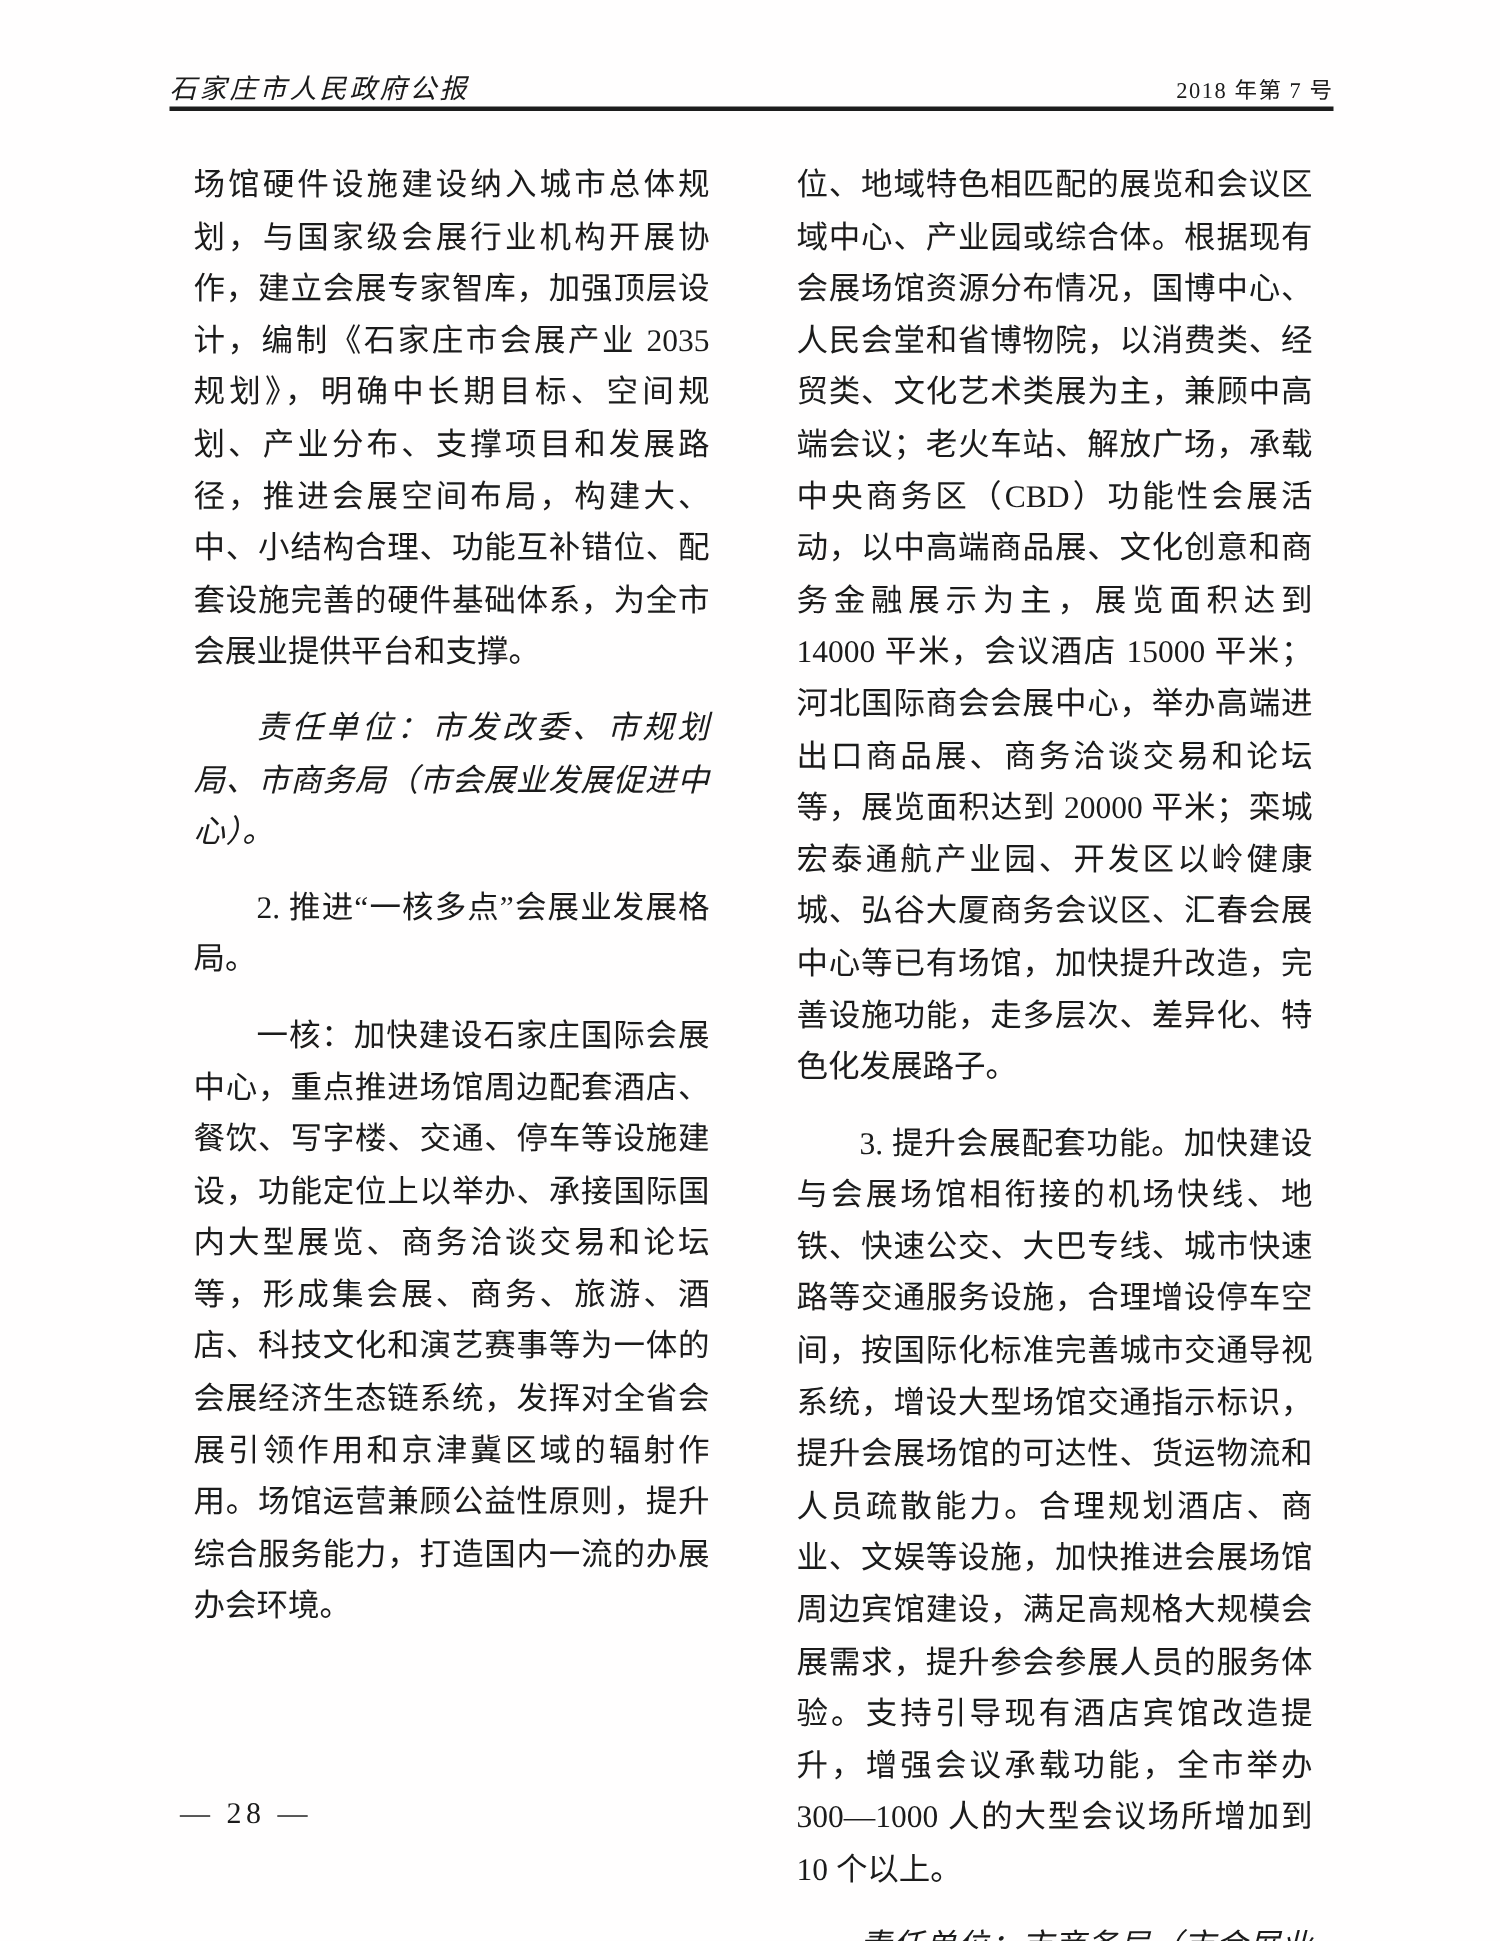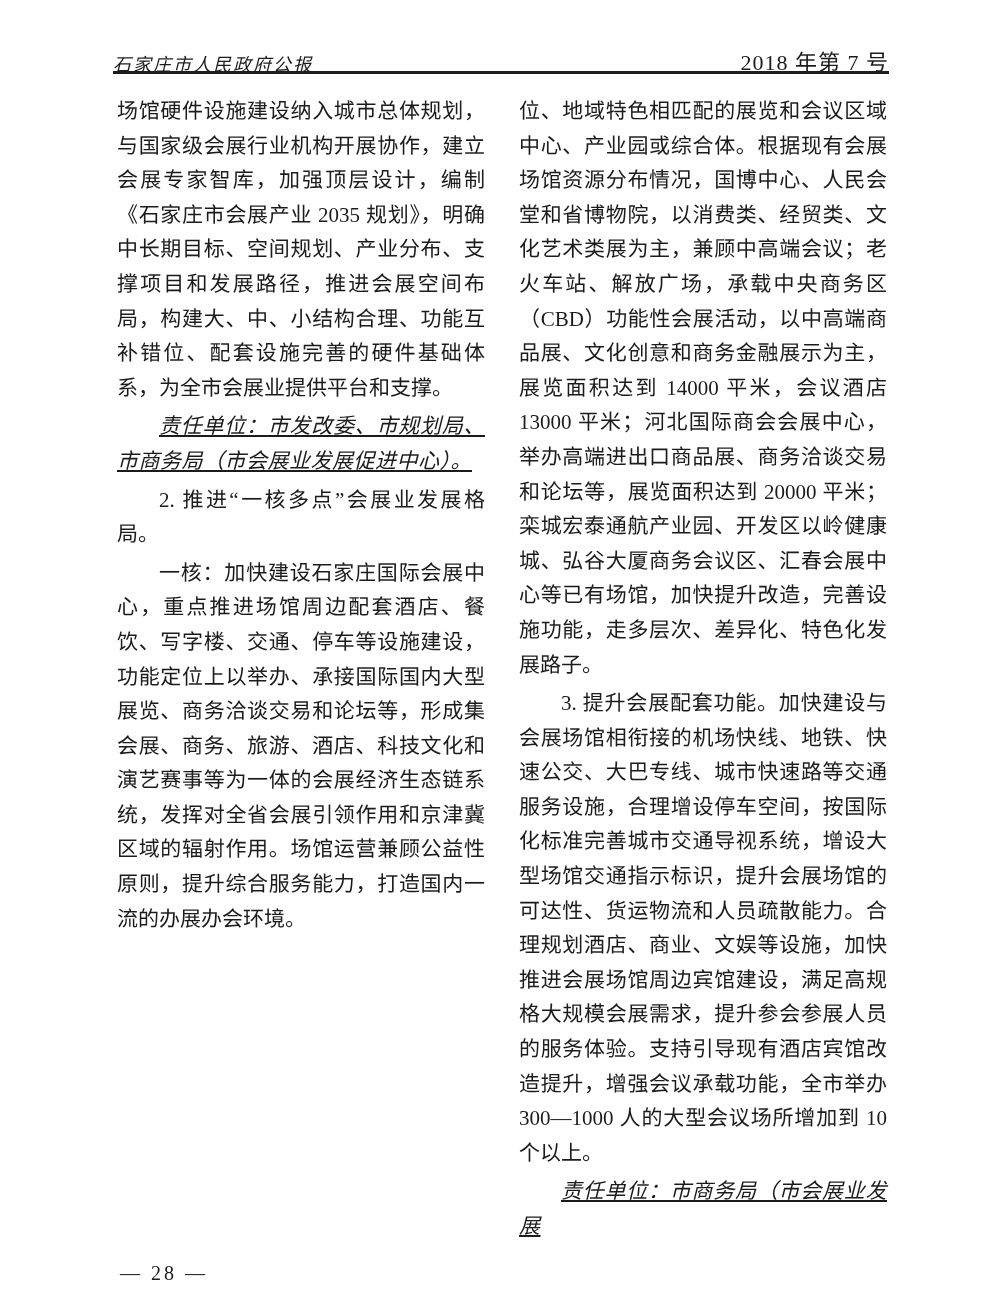--- a/index.html
+++ b/index.html
@@ -24,21 +24,21 @@
     display: flex;
     justify-content: space-between;
     align-items: flex-end;
   }
   .journal-title {
     font-size: 18px;
     font-style: italic;
     letter-spacing: 2px;
   }
   .issue-label {
-    font-size: 22px;
+    font-size: 15px;
     letter-spacing: 1px;
   }
   .header-rule {
     position: absolute;
     left: 113px;
     width: 776px;
     top: 71px;
     height: 3px;
     background: #1d1d1d;
   }
@@ -50,35 +50,34 @@
     display: flex;
     gap: 26px;
   }
   .column {
     width: 376px;
     font-size: 21px;
     line-height: 34.6px;
     text-align: justify;
   }
   .column p {
-    margin: 4px;
+    margin: 16px;
     padding: 0;
   }
   .p-cont { text-indent: 0; }
   .p-ind  { text-indent: 2em; }
   .p-resp {
     text-indent: 2em;
     font-style: italic;
     letter-spacing: 0.5px;
-    text-decoration: underline;
   }
   .footer {
     position: absolute;
     left: 120px;
-    top: 1262px;
+    top: 1198px;
     font-size: 20px;
     letter-spacing: 3px;
   }
 </style>
 </head>
 <body>
 
 <div class="page">
 
   <div class="header">
@@ -91,21 +90,21 @@
   <div class="columns">
 
     <div class="column">
       <p class="p-cont">场馆硬件设施建设纳入城市总体规划，与国家级会展行业机构开展协作，建立会展专家智库，加强顶层设计，编制《石家庄市会展产业 2035 规划》，明确中长期目标、空间规划、产业分布、支撑项目和发展路径，推进会展空间布局，构建大、中、小结构合理、功能互补错位、配套设施完善的硬件基础体系，为全市会展业提供平台和支撑。</p>
       <p class="p-resp">责任单位：市发改委、市规划局、市商务局（市会展业发展促进中心）。</p>
       <p class="p-ind">2. 推进“一核多点”会展业发展格局。</p>
       <p class="p-ind">一核：加快建设石家庄国际会展中心，重点推进场馆周边配套酒店、餐饮、写字楼、交通、停车等设施建设，功能定位上以举办、承接国际国内大型展览、商务洽谈交易和论坛等，形成集会展、商务、旅游、酒店、科技文化和演艺赛事等为一体的会展经济生态链系统，发挥对全省会展引领作用和京津冀区域的辐射作用。场馆运营兼顾公益性原则，提升综合服务能力，打造国内一流的办展办会环境。</p>
     </div>
 
     <div class="column">
-      <p class="p-cont">位、地域特色相匹配的展览和会议区域中心、产业园或综合体。根据现有会展场馆资源分布情况，国博中心、人民会堂和省博物院，以消费类、经贸类、文化艺术类展为主，兼顾中高端会议；老火车站、解放广场，承载中央商务区（CBD）功能性会展活动，以中高端商品展、文化创意和商务金融展示为主，展览面积达到 14000 平米，会议酒店 13000 平米；河北国际商会会展中心，举办高端进出口商品展、商务洽谈交易和论坛等，展览面积达到 20000 平米；栾城宏泰通航产业园、开发区以岭健康城、弘谷大厦商务会议区、汇春会展中心等已有场馆，加快提升改造，完善设施功能，走多层次、差异化、特色化发展路子。</p>
+      <p class="p-cont">位、地域特色相匹配的展览和会议区域中心、产业园或综合体。根据现有会展场馆资源分布情况，国博中心、人民会堂和省博物院，以消费类、经贸类、文化艺术类展为主，兼顾中高端会议；老火车站、解放广场，承载中央商务区（CBD）功能性会展活动，以中高端商品展、文化创意和商务金融展示为主，展览面积达到 14000 平米，会议酒店 15000 平米；河北国际商会会展中心，举办高端进出口商品展、商务洽谈交易和论坛等，展览面积达到 20000 平米；栾城宏泰通航产业园、开发区以岭健康城、弘谷大厦商务会议区、汇春会展中心等已有场馆，加快提升改造，完善设施功能，走多层次、差异化、特色化发展路子。</p>
       <p class="p-ind">3. 提升会展配套功能。加快建设与会展场馆相衔接的机场快线、地铁、快速公交、大巴专线、城市快速路等交通服务设施，合理增设停车空间，按国际化标准完善城市交通导视系统，增设大型场馆交通指示标识，提升会展场馆的可达性、货运物流和人员疏散能力。合理规划酒店、商业、文娱等设施，加快推进会展场馆周边宾馆建设，满足高规格大规模会展需求，提升参会参展人员的服务体验。支持引导现有酒店宾馆改造提升，增强会议承载功能，全市举办 300—1000 人的大型会议场所增加到 10 个以上。</p>
       <p class="p-resp">责任单位：市商务局（市会展业发展</p>
     </div>
 
   </div>
 
   <div class="footer">
     <span>— 28 —</span>
   </div>
 

